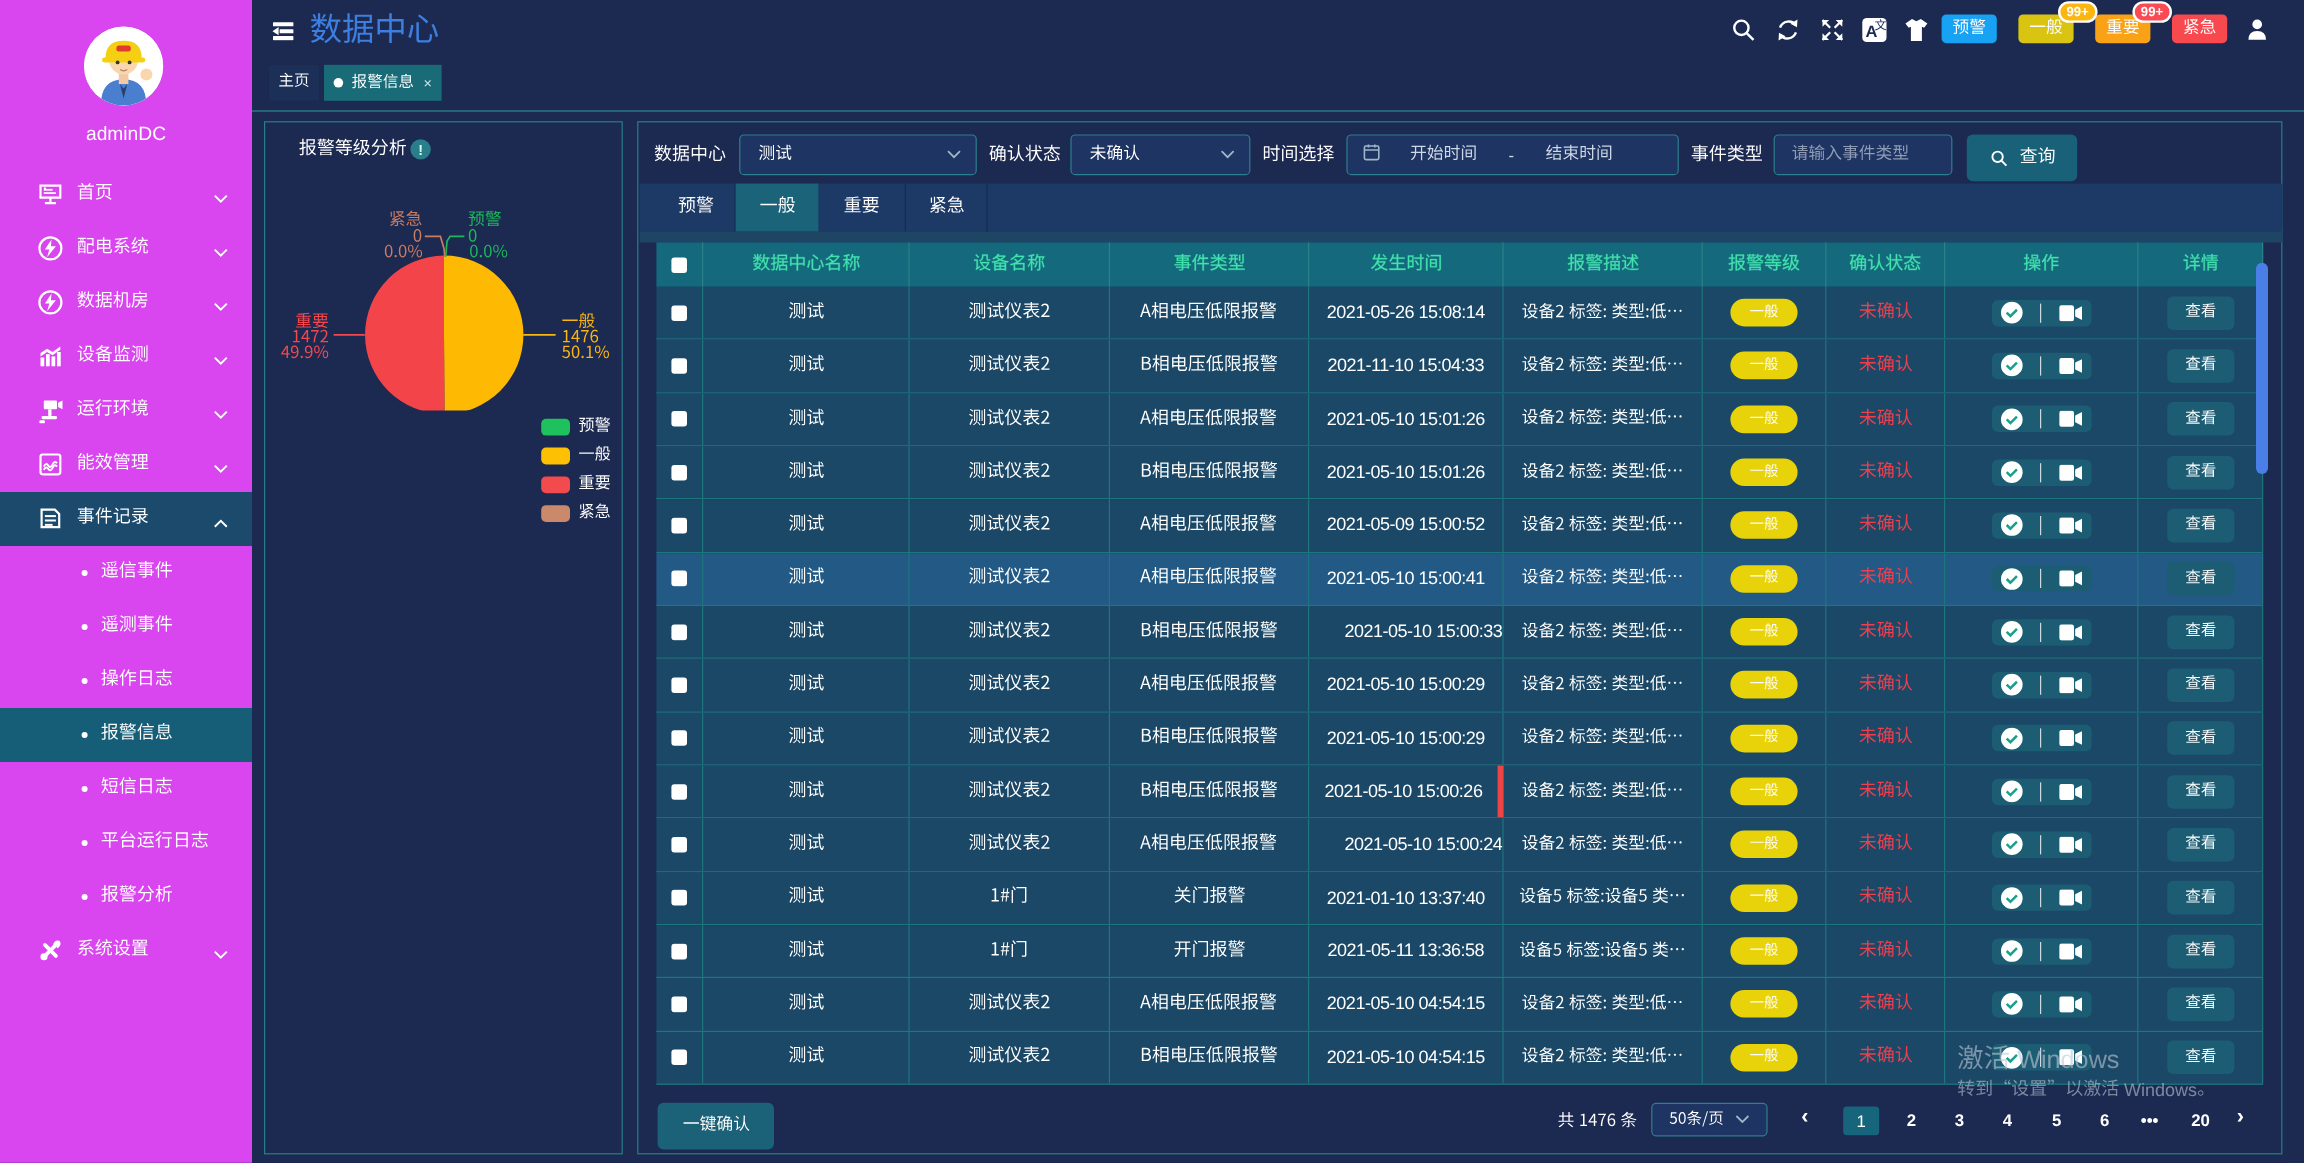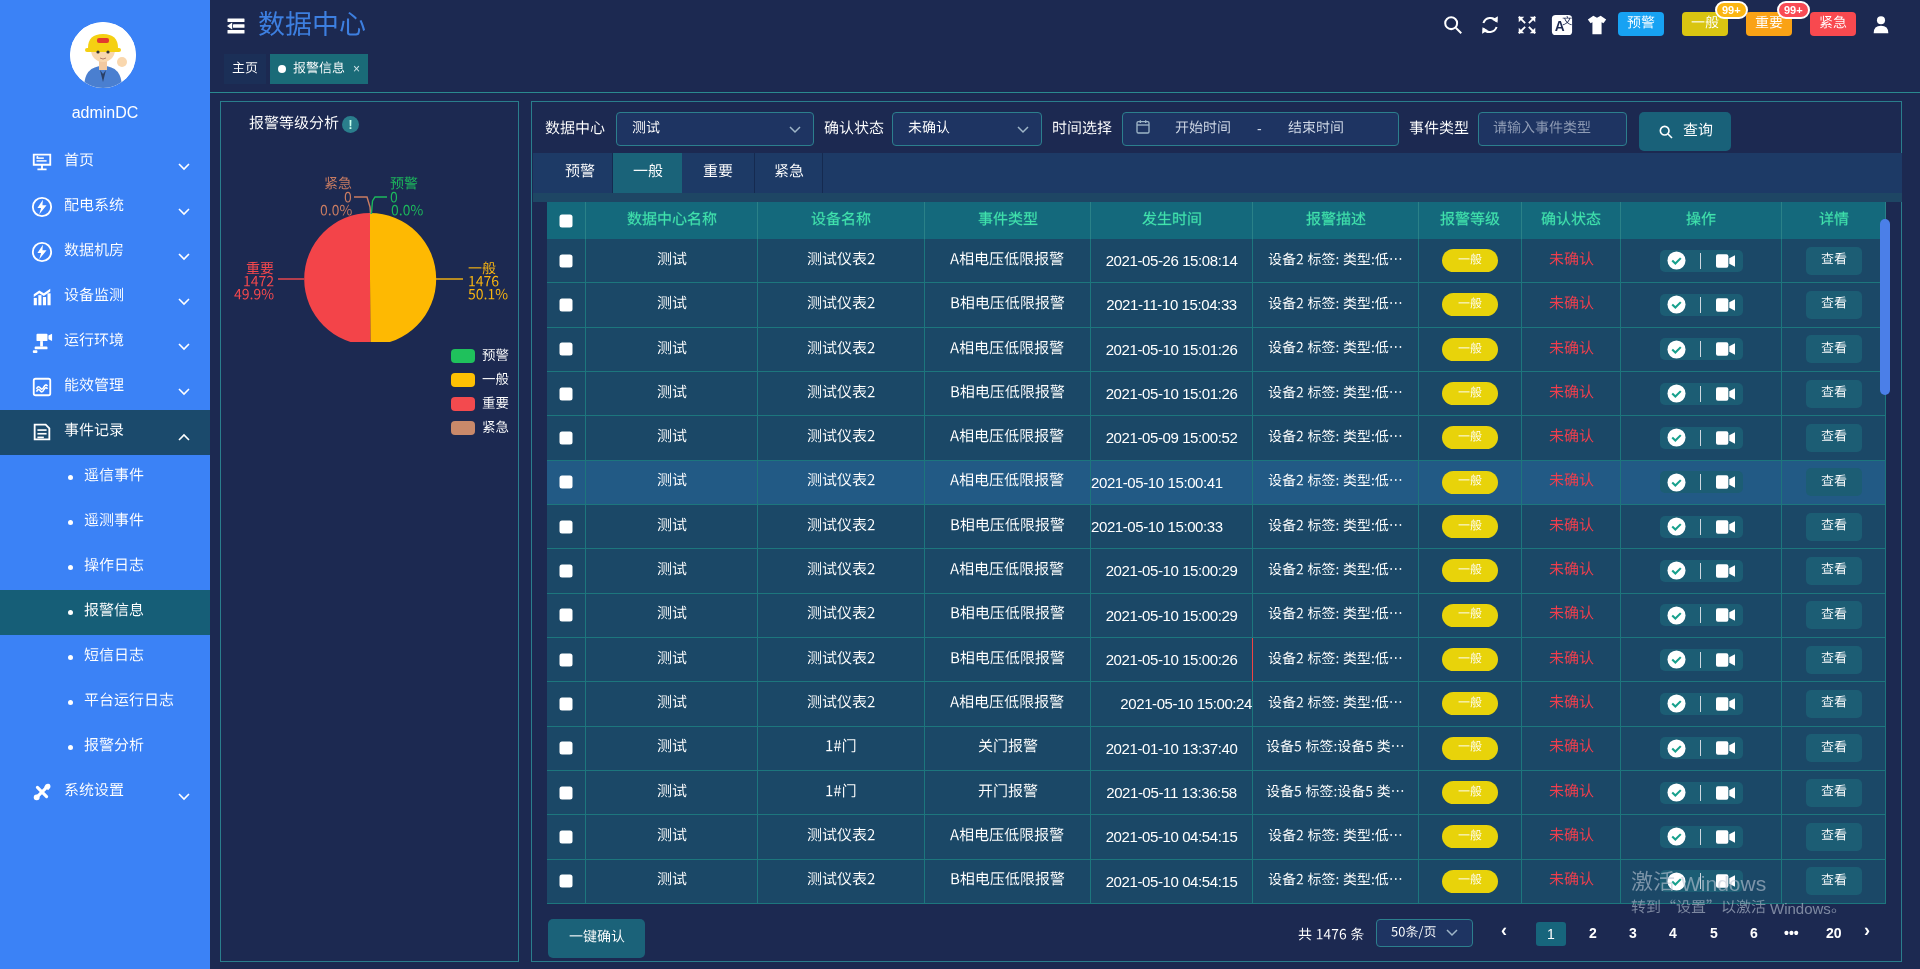--- a/index.html
+++ b/index.html
@@ -1,21 +1,21 @@
 <!DOCTYPE html>
 <html><head><meta charset="utf-8"><style>
 *{margin:0;padding:0;box-sizing:border-box}
 html,body{width:1920px;height:969px;overflow:hidden;background:#1c2951;
   font-family:"Liberation Sans",sans-serif}
 .abs{position:absolute}
 .t{display:inline-block}
 .flex{display:flex;align-items:center}
 </style></head><body>
 <div class="abs" style="left:0;top:0;width:1920px;height:969px;background:#1c2951">
-    <div class="abs" style="left:0;top:0;width:210px;height:969px;background:#3b82f6">
+    <div class="abs" style="left:0;top:0;width:210px;height:969px;background:#d946ef">
       <div class="abs" style="left:70px;top:22px;width:66px;height:66px;border-radius:50%;background:#fff;overflow:hidden"><svg width="66" height="66" viewBox="0 0 66 66">
 <circle cx="33" cy="33" r="33" fill="#fff"></circle>
 <path d="M14 66 Q14 44 33 44 Q52 44 52 66 Z" fill="#4a7fd0"></path>
 <rect x="29" y="38" width="8" height="10" fill="#f2c9a0"></rect>
 <circle cx="33" cy="28" r="12" fill="#f9d7ae"></circle>
 <path d="M18 26 Q18 12 33 12 Q48 12 48 26 L48 28 L18 28 Z" fill="#f5d012"></path>
 <rect x="15" y="26" width="36" height="4" rx="2" fill="#f5d012"></rect>
 <rect x="27" y="16" width="12" height="5" rx="2" fill="#e23a2e"></rect>
 <circle cx="28" cy="30" r="1.6" fill="#333"></circle>
           <circle cx="38" cy="30" r="1.6" fill="#333"></circle>
@@ -1260,21 +1260,21 @@
               <use href="#g96" x="608"></use>
               <use href="#g3" x="1608"></use>
               <use href="#g97" x="2608"></use>
               <use href="#g98" x="3608"></use>
               <use href="#g99" x="4608"></use>
               <use href="#g32" x="5608"></use>
               <use href="#g33" x="6608"></use>
             </g>
           </svg>
         </div>
-        <div class="flex" style="width:162px;height:100%;justify-content:flex-start;border-right:1px solid #1d767d;overflow:hidden">
+        <div class="flex" style="width:162px;height:100%;justify-content:center;border-right:1px solid #1d767d;overflow:hidden">
           <span style="color:#fff;font-size:15px;letter-spacing:-0.4px">2021-05-10 15:00:41</span>
         </div>
         <div class="flex" style="width:166px;height:100%;justify-content:center;border-right:1px solid #1d767d;overflow:hidden">
           <svg class="t " width="134.8" height="18.2" viewBox="0 0 134.8 18.2" style="vertical-align:middle">
             <g fill="#ffffff" transform="matrix(0.01400,0,0,-0.01400,0,12.32)">
               <use href="#g10" x="0"></use>
               <use href="#g11" x="1000"></use>
               <use href="#g60" x="2000"></use>
               <use href="#g100" x="2815"></use>
               <use href="#g101" x="3815"></use>
@@ -1362,21 +1362,21 @@
               <use href="#g96" x="657"></use>
               <use href="#g3" x="1657"></use>
               <use href="#g97" x="2657"></use>
               <use href="#g98" x="3657"></use>
               <use href="#g99" x="4657"></use>
               <use href="#g32" x="5657"></use>
               <use href="#g33" x="6657"></use>
             </g>
           </svg>
         </div>
-        <div class="flex" style="width:162px;height:100%;justify-content:flex-start;border-right:1px solid #1d767d;overflow:hidden">
+        <div class="flex" style="width:162px;height:100%;justify-content:flex-end;border-right:1px solid #1d767d;overflow:hidden">
           <span style="color:#fff;font-size:15px;letter-spacing:-0.4px">2021-05-10 15:00:33</span>
         </div>
         <div class="flex" style="width:166px;height:100%;justify-content:center;border-right:1px solid #1d767d;overflow:hidden">
           <svg class="t " width="134.8" height="18.2" viewBox="0 0 134.8 18.2" style="vertical-align:middle">
             <g fill="#ffffff" transform="matrix(0.01400,0,0,-0.01400,0,12.32)">
               <use href="#g10" x="0"></use>
               <use href="#g11" x="1000"></use>
               <use href="#g60" x="2000"></use>
               <use href="#g100" x="2815"></use>
               <use href="#g101" x="3815"></use>
@@ -1668,21 +1668,21 @@
               <use href="#g96" x="657"></use>
               <use href="#g3" x="1657"></use>
               <use href="#g97" x="2657"></use>
               <use href="#g98" x="3657"></use>
               <use href="#g99" x="4657"></use>
               <use href="#g32" x="5657"></use>
               <use href="#g33" x="6657"></use>
             </g>
           </svg>
         </div>
-        <div class="flex" style="width:162px;height:100%;justify-content:center;border-right:1px solid #ef4444;overflow:hidden">
+        <div class="flex" style="width:162px;height:100%;justify-content:center;border-right:5px solid #ef4444;overflow:hidden">
           <span style="color:#fff;font-size:15px;letter-spacing:-0.4px">2021-05-10 15:00:26</span>
         </div>
         <div class="flex" style="width:166px;height:100%;justify-content:center;border-right:1px solid #1d767d;overflow:hidden">
           <svg class="t " width="134.8" height="18.2" viewBox="0 0 134.8 18.2" style="vertical-align:middle">
             <g fill="#ffffff" transform="matrix(0.01400,0,0,-0.01400,0,12.32)">
               <use href="#g10" x="0"></use>
               <use href="#g11" x="1000"></use>
               <use href="#g60" x="2000"></use>
               <use href="#g100" x="2815"></use>
               <use href="#g101" x="3815"></use>

